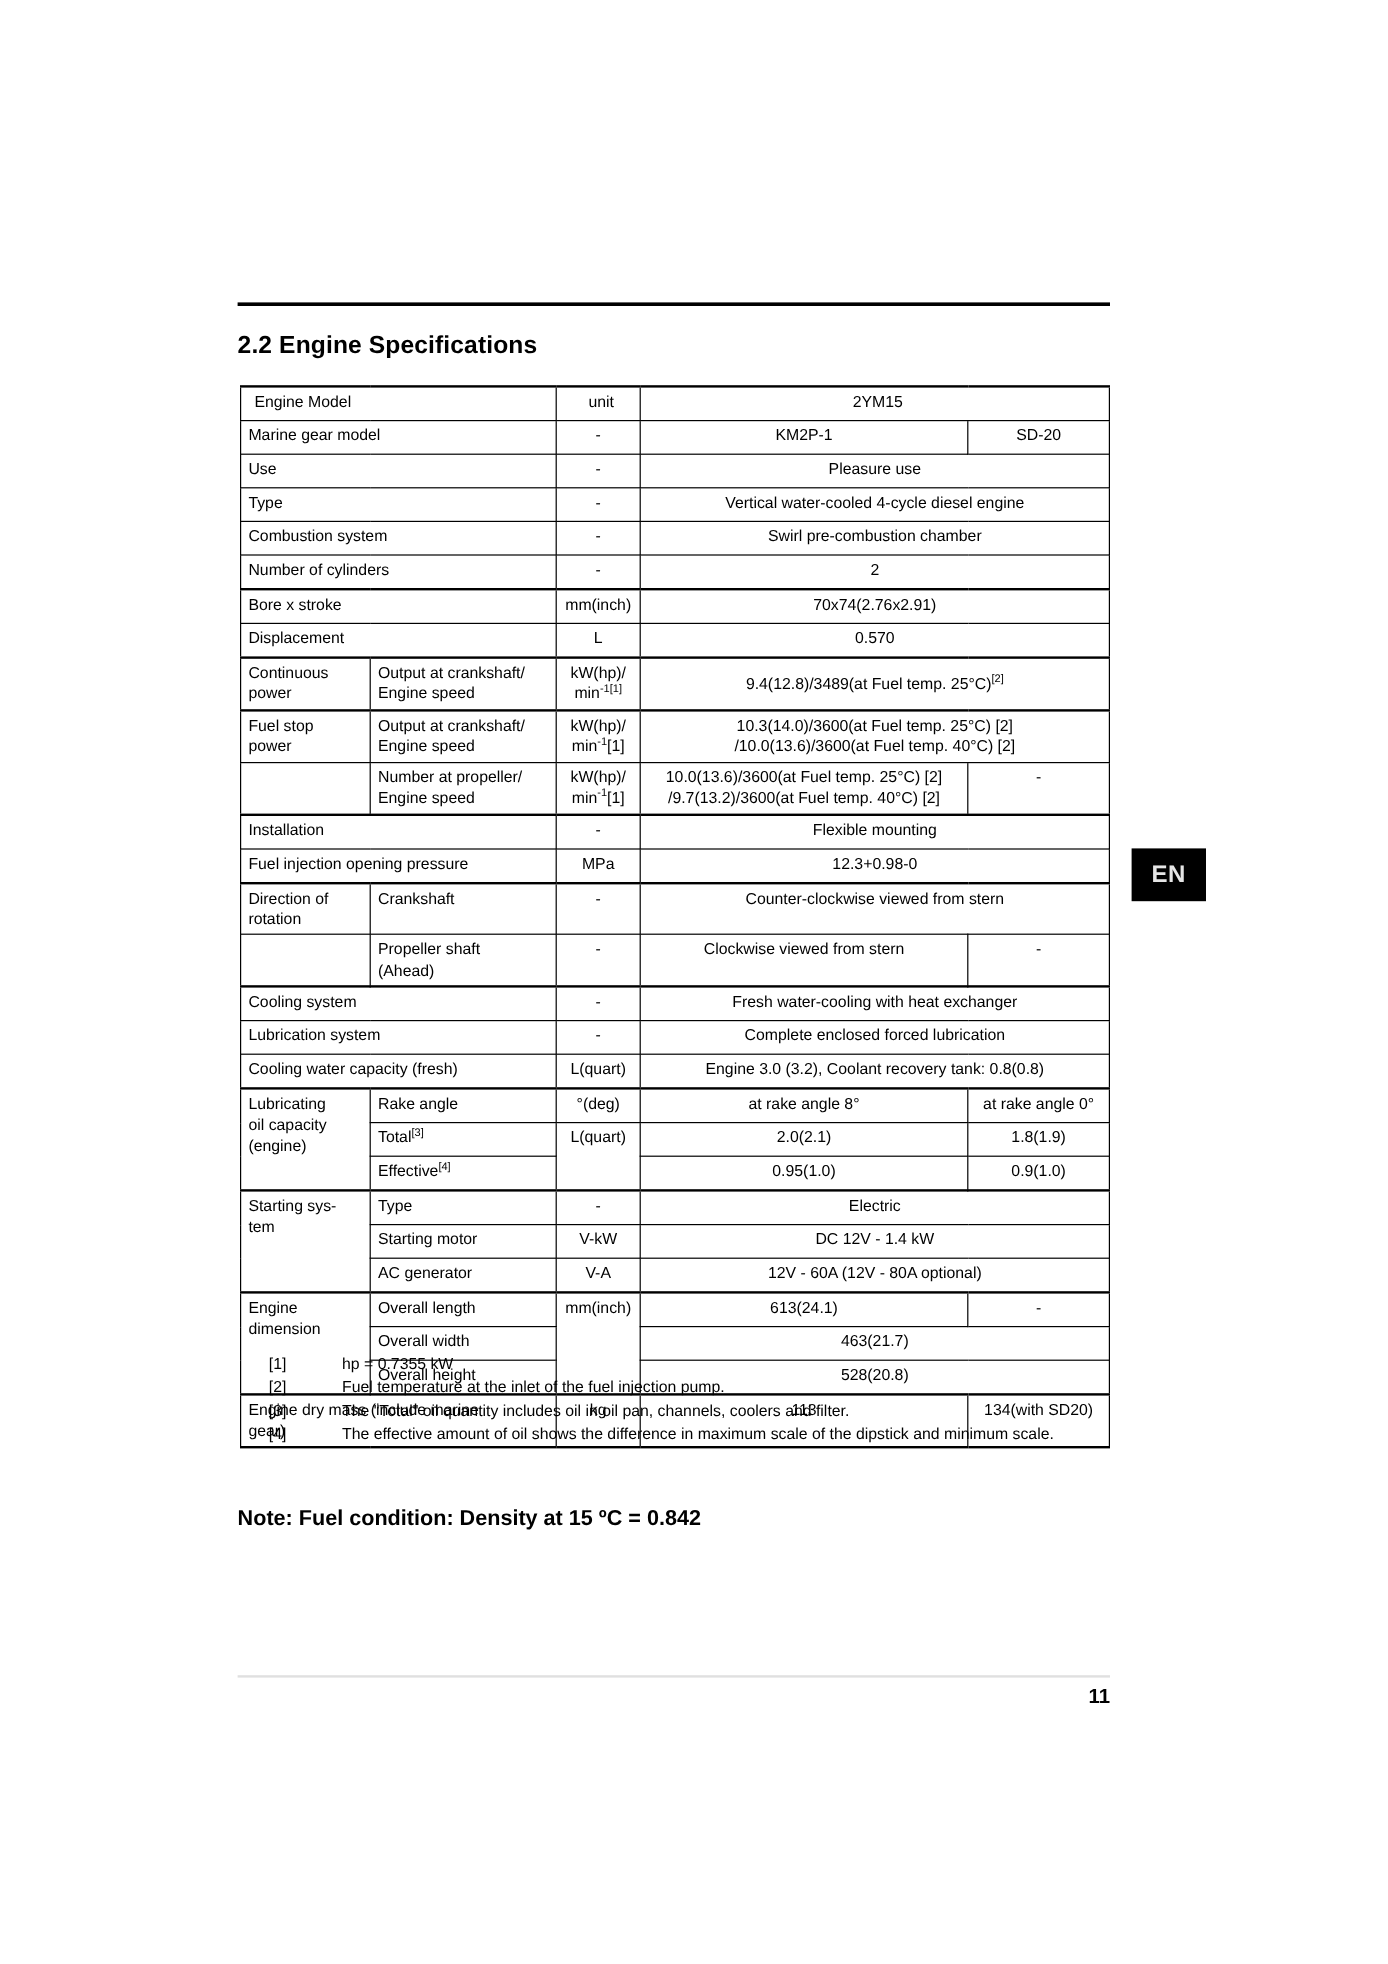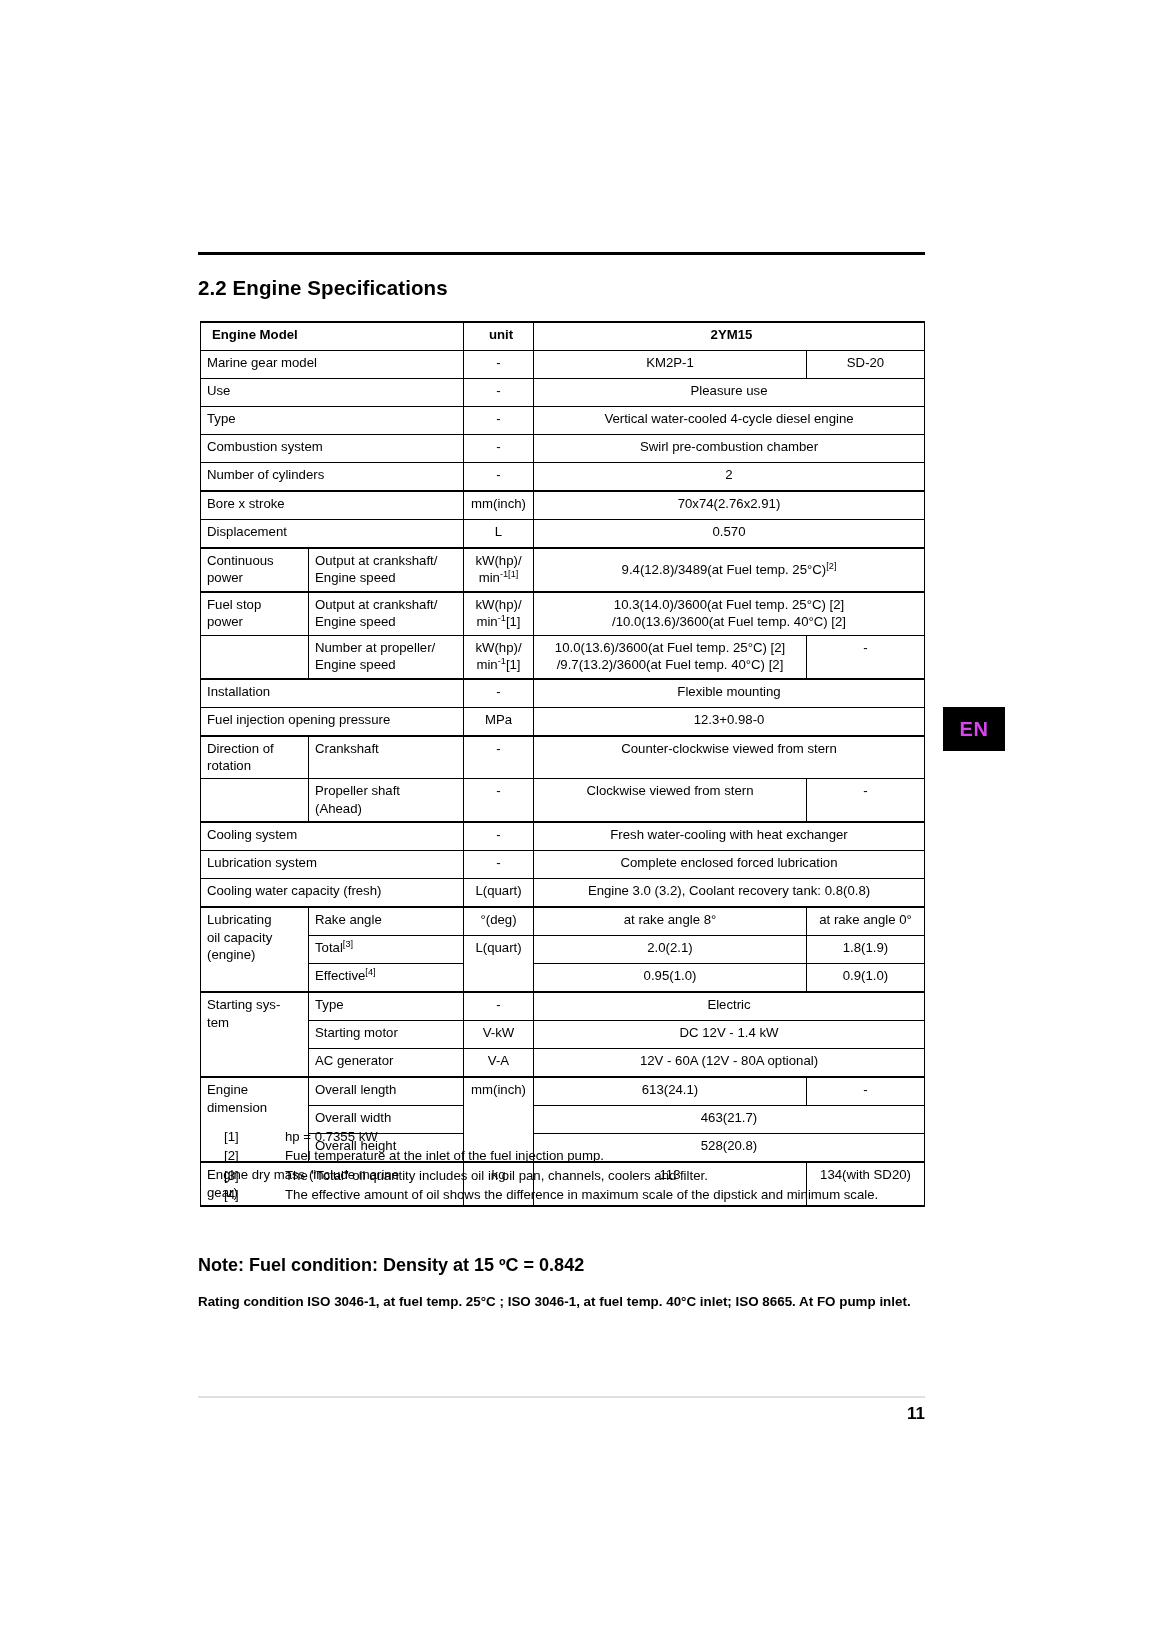--- a/index.html
+++ b/index.html
@@ -75,21 +75,21 @@
     vertical-align: top;
     height: 20px;
   }
   .spec-table td.c {
     text-align: center;
   }
   .spec-table td.l {
     text-align: left;
   }
   .spec-table tr.head td {
-    font-weight: bold;
+    font-weight: normal;
     border-top-width: 2px;
     padding-left: 11px;
   }
   .spec-table td.thick-top { border-top-width: 2px; }
   .spec-table td.thick-bottom { border-bottom-width: 2px; }
   .spec-table td.nb-t { border-top: none; }
   .spec-table td.nb-b { border-bottom: none; }
   .two-line { display:block; }
   sup.fn {
     font-size: 9.2px;
@@ -140,21 +140,21 @@
   }
 
   
   .en-tab {
     position: absolute;
     left: 943px;
     top: 707px;
     width: 62px;
     height: 44px;
     background: #000000;
-    color: #d946ef;
+    color: #e5e5e5;
     font-size: 20px;
     font-weight: bold;
     display: flex;
     align-items: center;
     justify-content: center;
     letter-spacing: 0.5px;
   }
 
   
   .footer-rule {
@@ -440,21 +440,20 @@
       <span class="fn-mark">[3]</span>
       <span class="fn-text">The "Total" oil quantity includes oil in oil pan, channels, coolers and filter.</span>
     </div>
     <div class="fn-row">
       <span class="fn-mark">[4]</span>
       <span class="fn-text">The effective amount of oil shows the difference in maximum scale of the dipstick and minimum scale.</span>
     </div>
   </div>
 
   <div class="note-block">Note:  Fuel condition: Density at 15 ºC = 0.842</div>
-  <div class="note-line2">Rating condition ISO 3046-1, at fuel temp. 25°C ;  ISO 3046-1, at fuel temp. 40°C inlet; ISO 8665. At FO pump inlet.</div>
 
   <div class="en-tab">
     <span>EN</span>
   </div>
 
   <div class="footer-rule"></div>
   <div class="page-number">11</div>
 
 </div>
 

